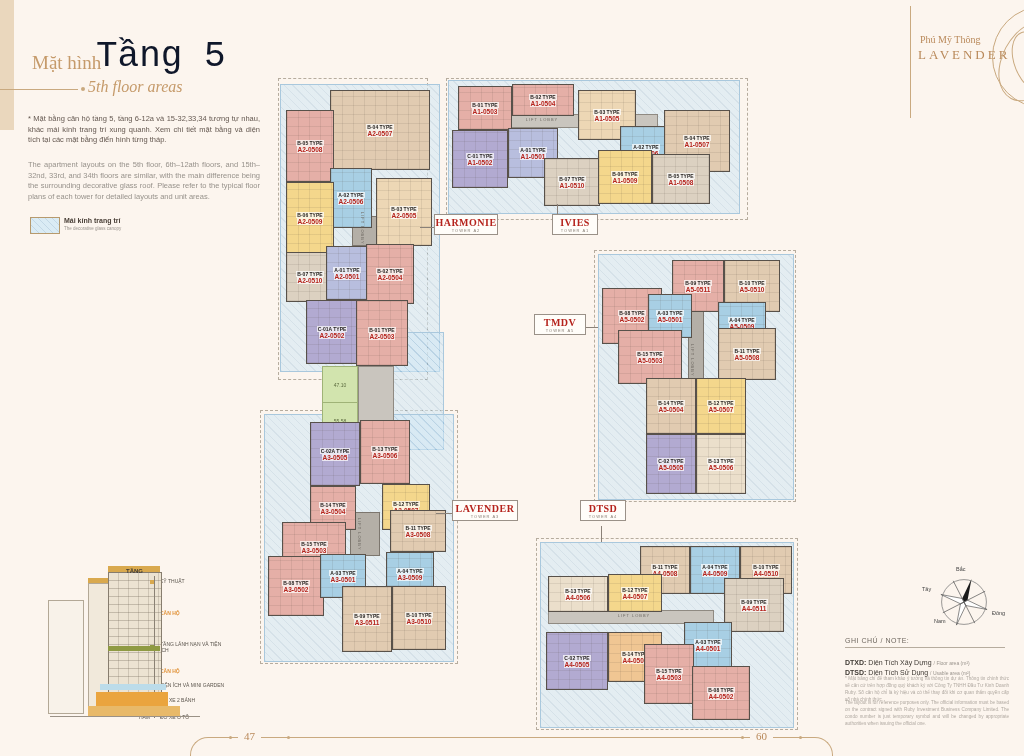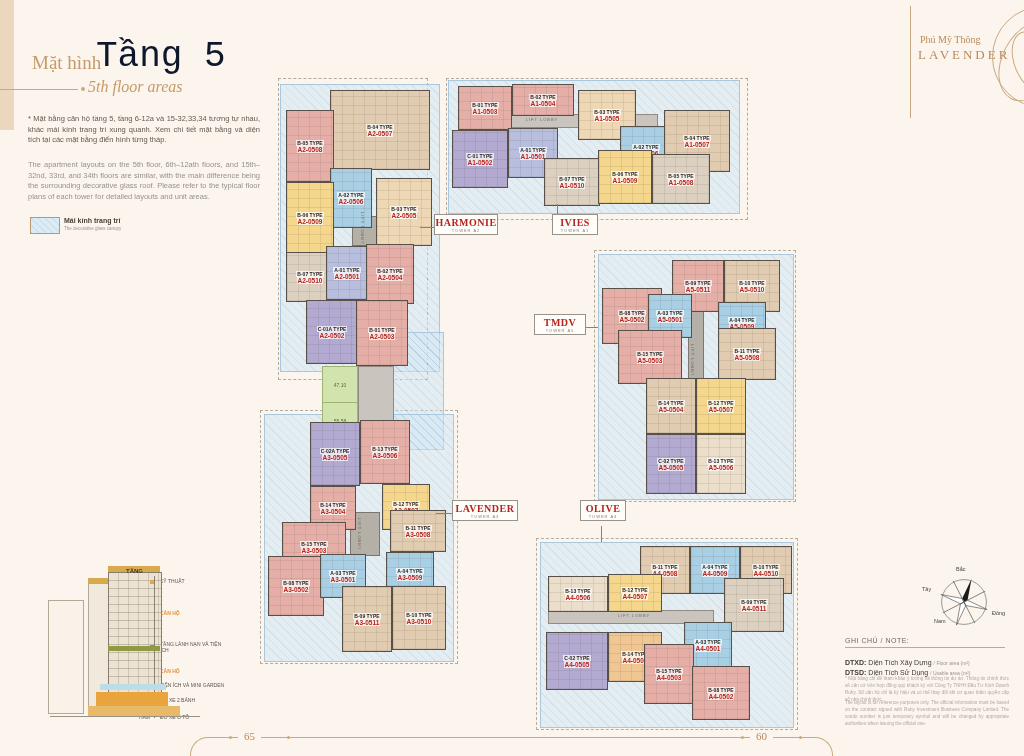--- a/index.html
+++ b/index.html
@@ -465,21 +465,21 @@
       <div class="tname">TMDV</div>
       <div class="tsub">TOWER A5</div>
     </div>
   <div class="abs tagline" style="left:436px;top:513px;width:16px;height:1px"></div>
   <div class="abs tower-tag" style="left:452px;top:500px;width:64px">
       <div class="tname">LAVENDER</div>
       <div class="tsub">TOWER A3</div>
     </div>
   <div class="abs tagline" style="left:601px;top:526px;width:1px;height:16px"></div>
   <div class="abs tower-tag" style="left:580px;top:500px;width:44px">
-      <div class="tname">OLIVE</div>
+      <div class="tname">DTSD</div>
       <div class="tsub">TOWER A4</div>
     </div>
 
   <div class="abs bld" style="left:48px;top:600px;width:34px;height:112px;background:#f8f2e9;"></div>
   <div class="abs bld" style="left:88px;top:583px;width:30px;height:128px;background:#f1e9db;"></div>
   <div class="abs" style="left:88px;top:578px;width:30px;height:5px;background:#d9a94e;z-index:2"></div>
   <div class="abs bld floorlines" style="left:108px;top:572px;width:52px;height:140px;background-color:#ece3d2;border-color:#877d6e;z-index:3"></div>
   <div class="abs" style="left:108px;top:566px;width:52px;height:6px;background:#d9a94e;z-index:3"></div>
   <div class="abs" style="left:108px;top:646px;width:52px;height:5px;background:#8f9a43;z-index:4"></div>
   <div class="abs" style="left:100px;top:684px;width:66px;height:6px;background:#bcdcea;z-index:4"></div>
@@ -532,19 +532,19 @@
   <div class="abs" style="left:845px;top:661px;z-index:2">
     <span class="note-line"><b>DTSD:</b> <span>Diện Tích Sử Dụng</span> <span class="note-sub">/ Usable area (m²)</span></span>
   </div>
   <div class="abs disc" style="left:845px;top:676px">* Mặt bằng chỉ để tham khảo ý tưởng và thông tin dự án. Thông tin chính thức sẽ căn cứ trên hợp đồng quý khách ký với Công Ty TNHH Đầu Tư Kinh Doanh Ruby. Số căn hộ chỉ là ký hiệu và có thể thay đổi khi cơ quan thẩm quyền cấp số nhà chính thức.</div>
   <div class="abs disc" style="left:845px;top:700px">The layout is for reference purposes only. The official information must be based on the contract signed with Ruby Investment Business Company Limited. The condo number is just temporary symbol and will be changed by appropriate authorities when issuing the official one.</div>
 
   <div class="abs frameline" style="left:208px;top:737px;width:604px;height:1px"></div>
   <div class="abs corner l" style="left:190px;top:737px;width:26px;height:19px"></div>
   <div class="abs corner r" style="left:806px;top:737px;width:26px;height:19px"></div>
   <div class="abs pagedot" style="left:229px;top:736px"></div>
-  <div class="abs pagenum" style="left:238px;top:730px">65</div>
+  <div class="abs pagenum" style="left:238px;top:730px">47</div>
   <div class="abs pagedot" style="left:287px;top:736px"></div>
   <div class="abs pagedot" style="left:741px;top:736px"></div>
   <div class="abs pagenum" style="left:750px;top:730px">60</div>
   <div class="abs pagedot" style="left:799px;top:736px"></div>
 
 </div>
 
 </body></html>

